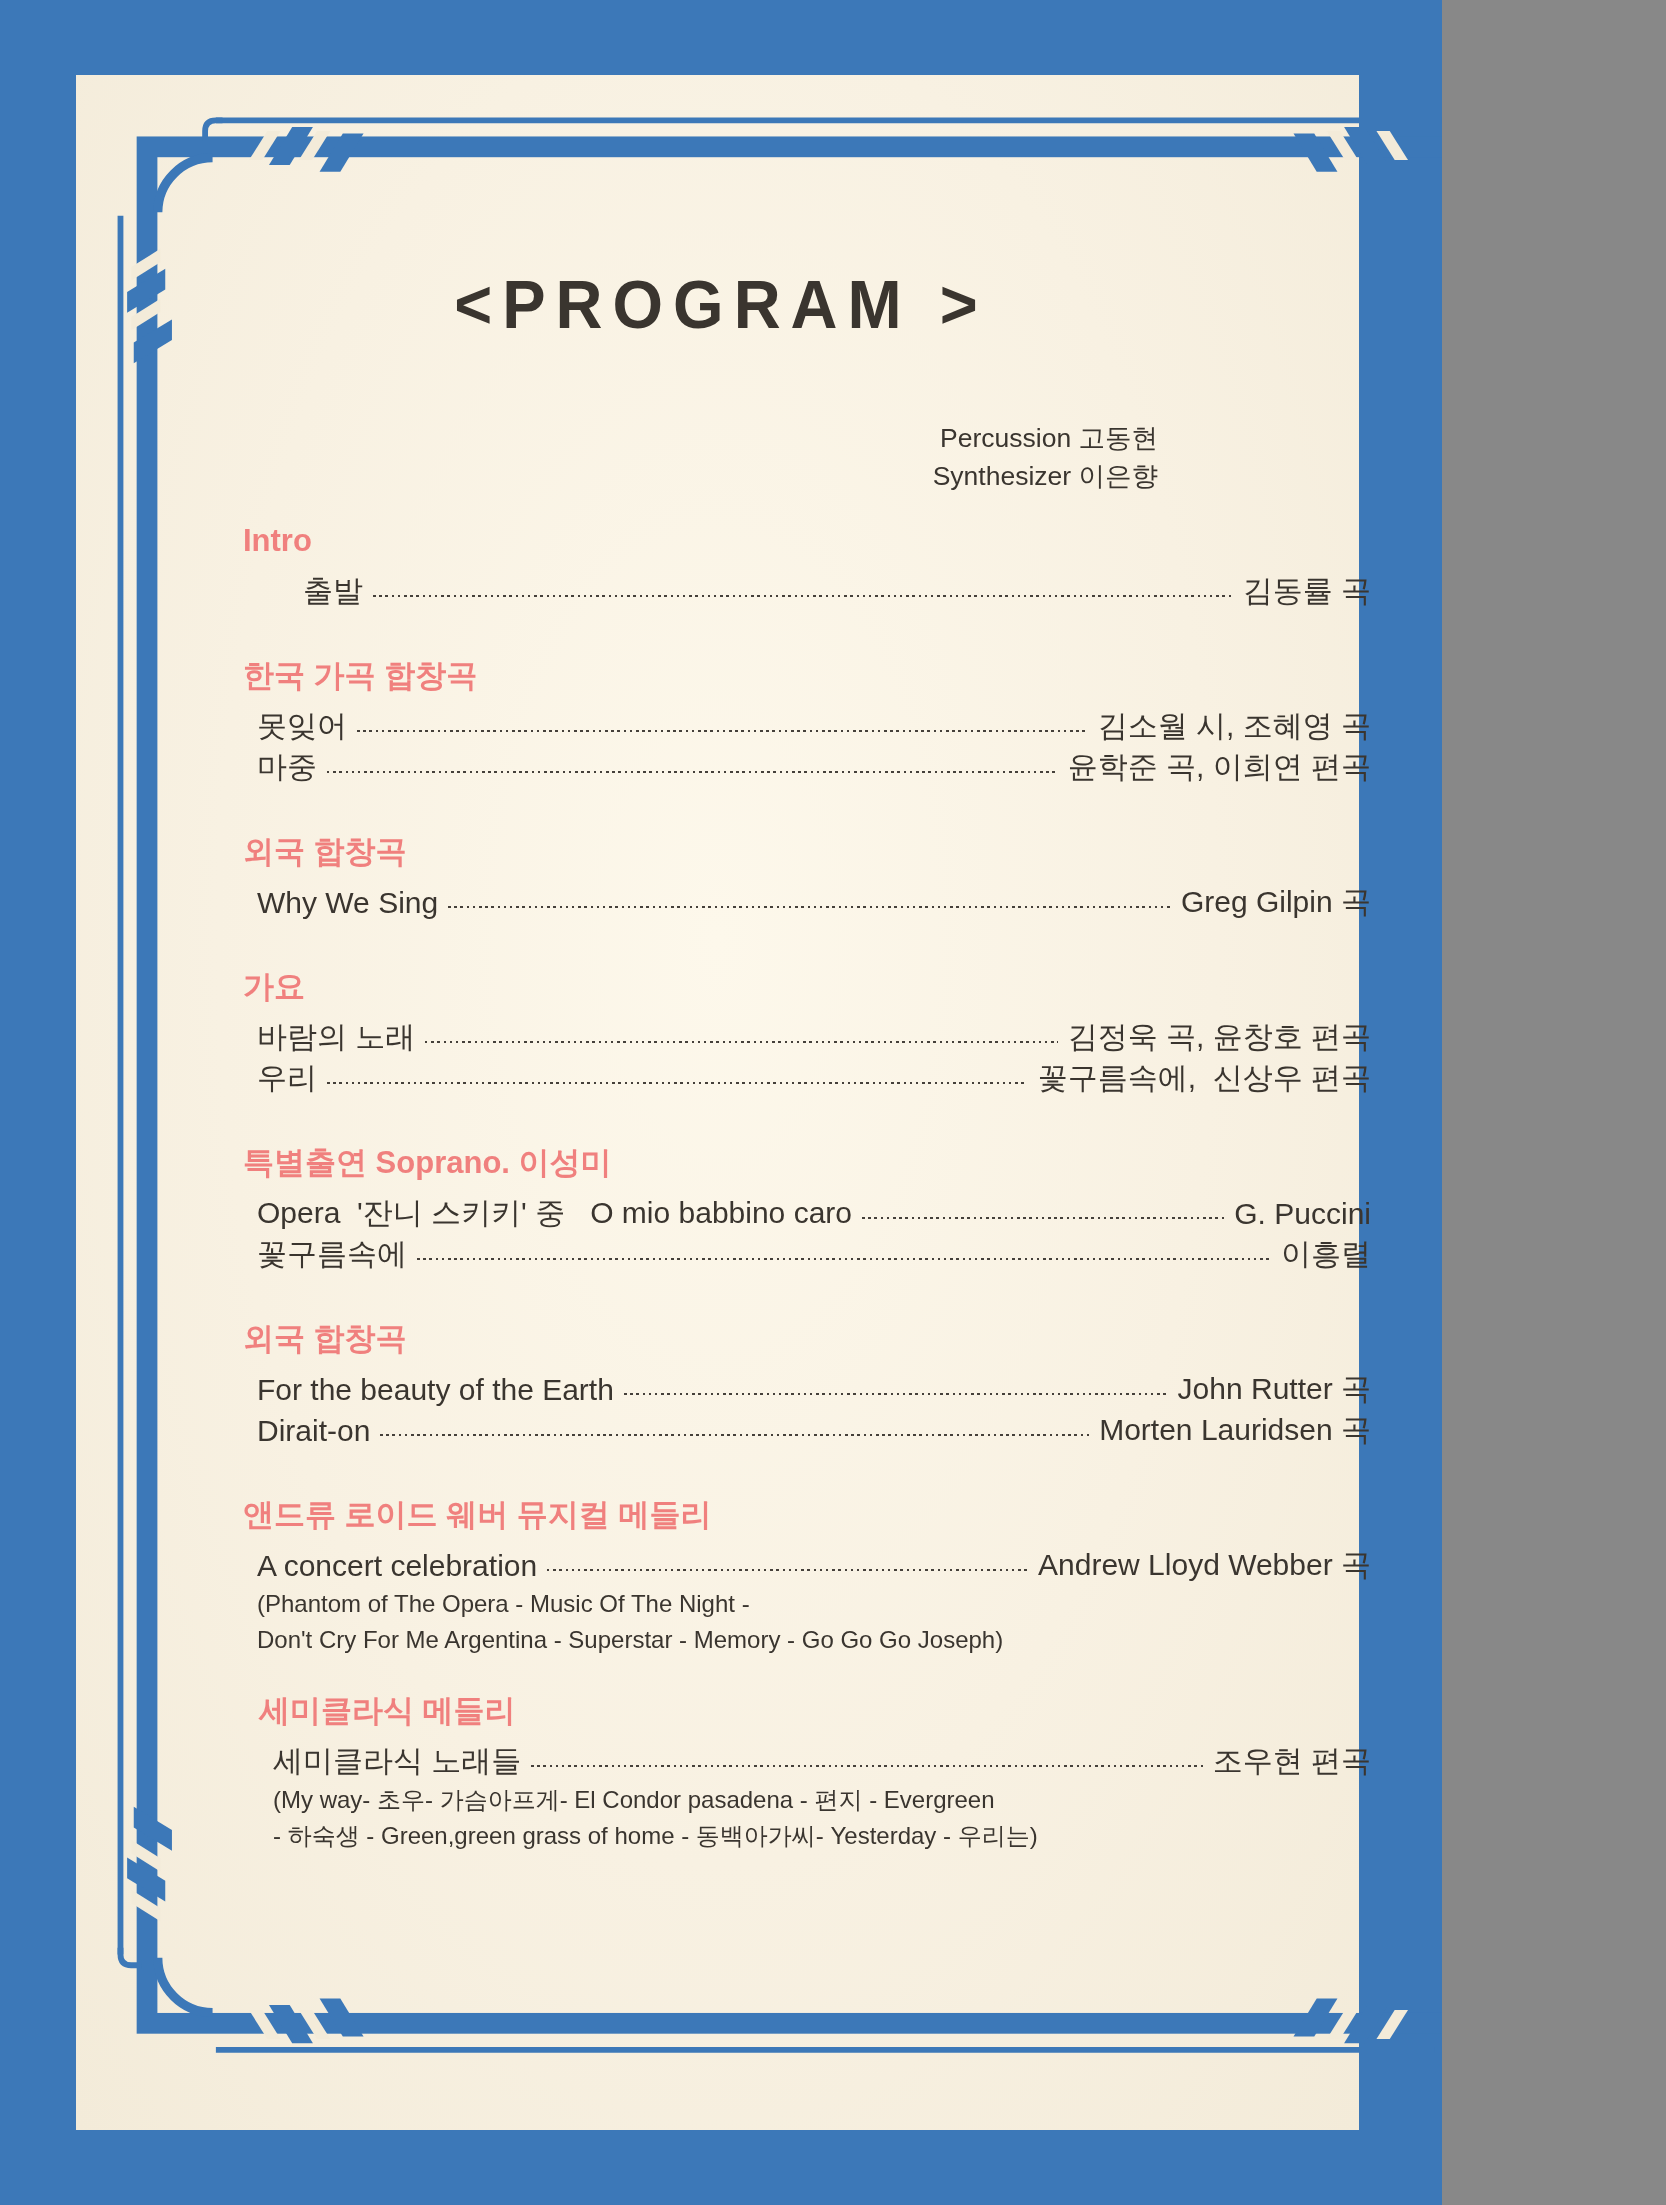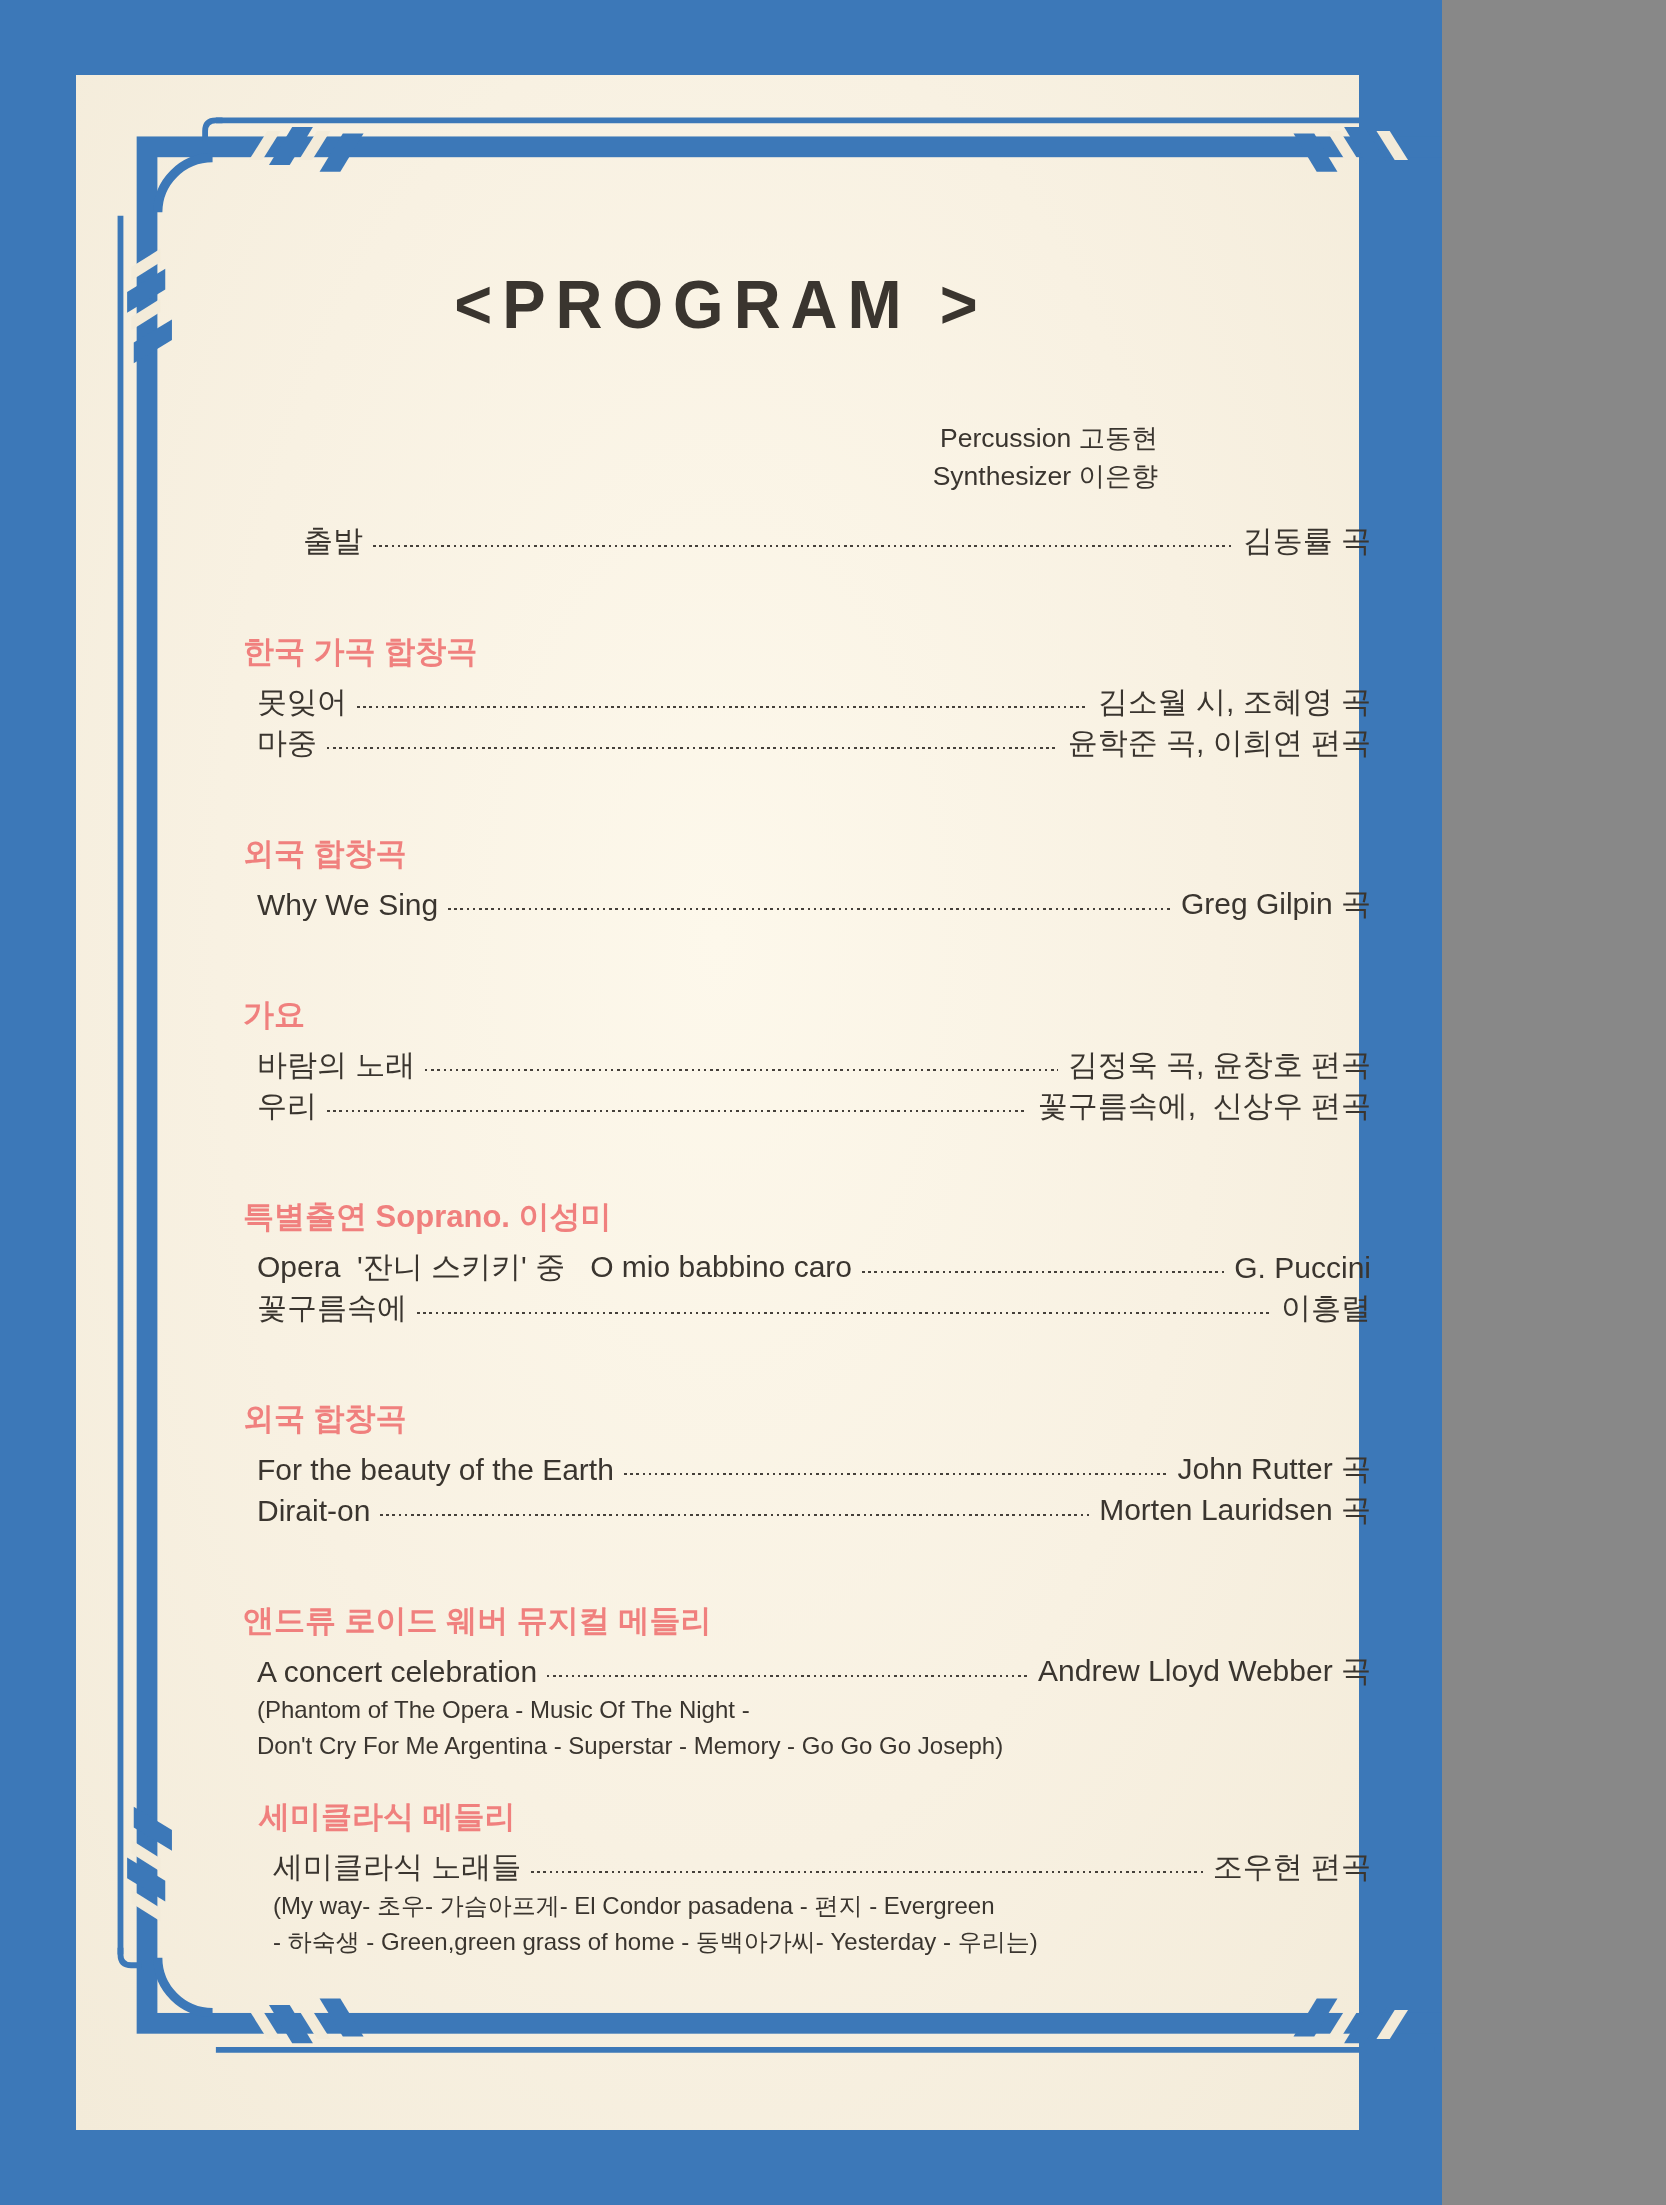--- a/index.html
+++ b/index.html
@@ -42,21 +42,21 @@
     top:419px;right:284px;
     text-align:right;
     font-size:26.5px;
     line-height:38px;
   }
   .content{
     position:absolute;
     left:243px;top:521px;
     width:1128px;
   }
-  .section{margin-top:70px;}
+  .section{margin-top:44px;}
   .section:first-child{margin-top:0;}
   .section:nth-child(8){margin-top:33px;margin-left:16px;}
   .section-header{
     margin:0 0 10px 0;
     font-size:31px;
     line-height:40px;
     font-weight:bold;
     color:var(--salmon);
     white-space:pre;
   }
@@ -133,20 +133,21 @@
 
   <h1 class="title">&lt;PROGRAM &gt;</h1>
 
   <div class="performers">
     <div>Percussion 고동현</div>
     <div>Synthesizer 이은향</div>
   </div>
 
   <main class="content">
       <section class="section">
+      <h2 class="section-header">Intro</h2>
     <div class="row">
       <span class="song-title">출발</span>
       <span class="leader"></span>
       <span class="credit">김동률 곡</span>
     </div>
       </section>
       <section class="section">
       <h2 class="section-header">한국 가곡 합창곡</h2>
     <div class="row">
       <span class="song-title">못잊어</span>

